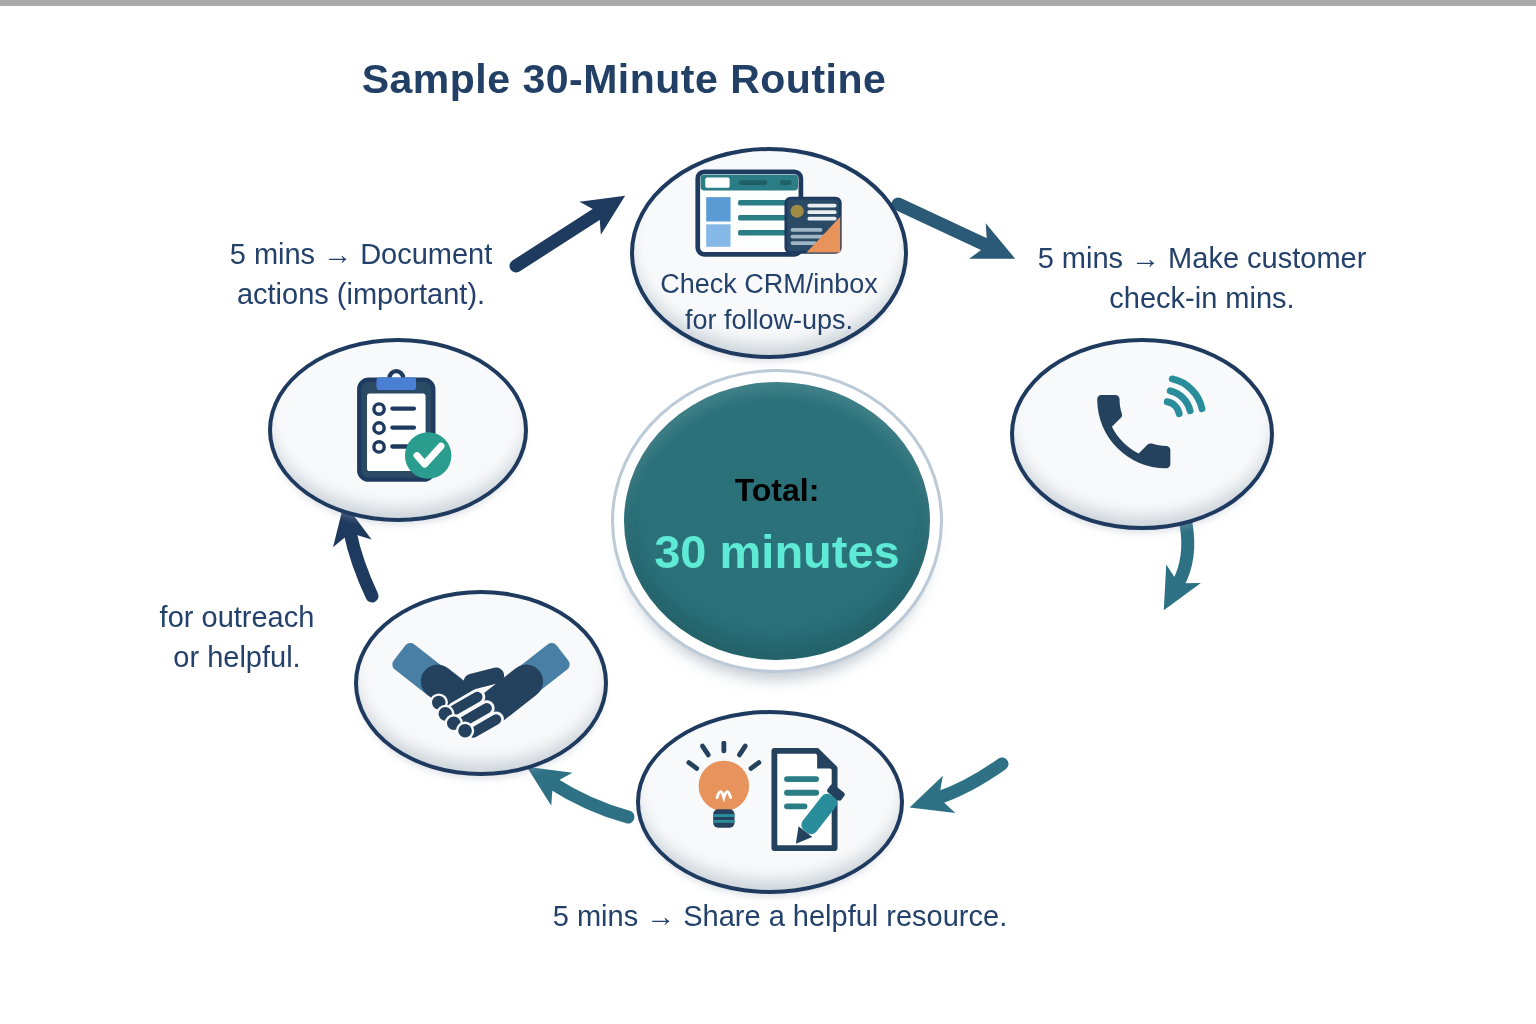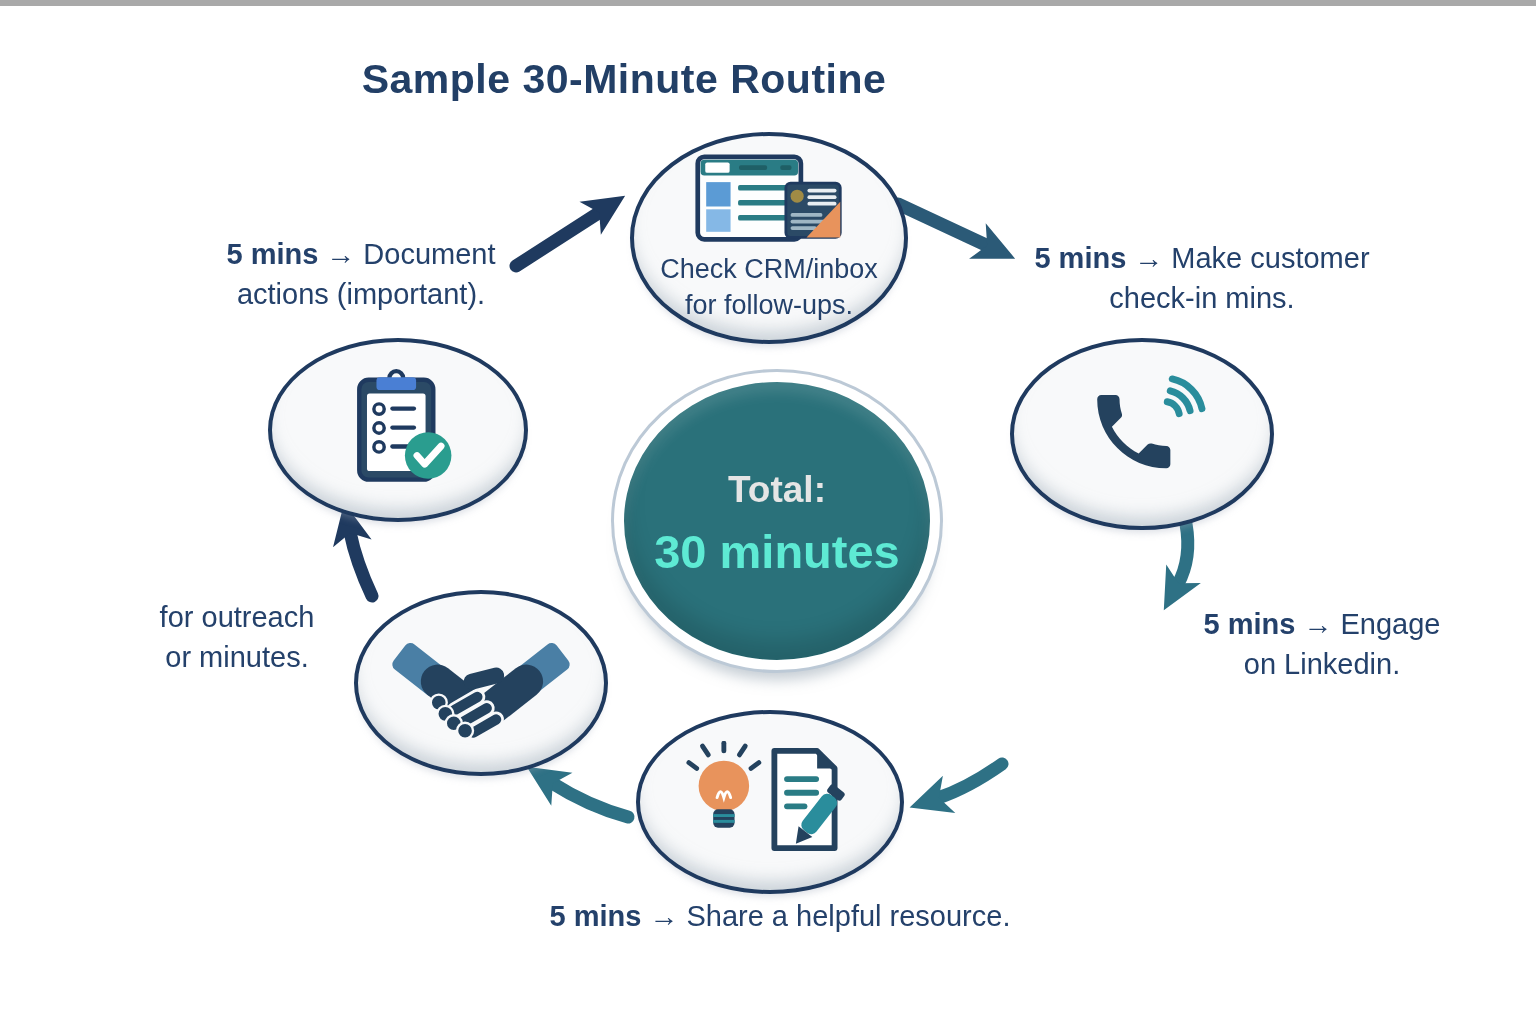--- a/index.html
+++ b/index.html
@@ -17,45 +17,45 @@
   }
   
   .bubble{
     position:absolute; border-radius:50%;
     background:#f8f9fa; border:4px solid #1f3a5f;
     box-shadow: inset 0 -15px 16px -6px rgba(168,180,192,.55),
                 0 7px 7px -4px rgba(160,170,185,.35);
     display:flex; flex-direction:column; align-items:center; justify-content:center;
     z-index:3;
   }
-  .bubble-crm      {left:630px; top:132px; width:270px; height:204px;}
+  .bubble-crm      {left:630px; top:147px; width:270px; height:204px;}
   .bubble-clipboard{left:268px; top:338px; width:252px; height:176px;}
   .bubble-phone    {left:1010px; top:338px; width:256px; height:184px;}
   .bubble-linkedin {left:940px; top:594px; width:260px; height:176px;}
   .bubble-resource {left:636px; top:710px; width:260px; height:176px;}
   .bubble-handshake{left:354px; top:590px; width:246px; height:178px;}
   .crm-caption{ text-align:center; font-size:27px; line-height:36px; color:#24416b; margin-top:2px;}
   
   .center-circle{
     position:absolute; left:614px; top:372px; width:306px; height:278px;
     border-radius:50%;
     background:#2a717a;
     border:10px solid #ffffff;
     box-shadow: 0 0 0 3px #bcc9d6,
                 0 18px 14px -8px rgba(140,155,170,.5),
                 inset 0 -18px 22px rgba(0,0,0,.14),
                 inset 0 10px 14px rgba(255,255,255,.12);
     display:flex; flex-direction:column; align-items:center; justify-content:center;
     z-index:2;
   }
-  .center-circle .l1{font-size:37px; font-weight:700; color:#e5e5e5; line-height:62px;}
+  .center-circle .l1{font-size:32px; font-weight:700; color:#000000; line-height:62px;}
   .center-circle .l2{font-size:47px; font-weight:700; color:#5eead4; line-height:62px;}
   
   .step-label{position:absolute; text-align:center; font-size:29px; line-height:40px; color:#24416b; z-index:2;}
-  .step-label .b{font-weight:700;margin-top:12px;}
+  .step-label .b{font-weight:400;margin-top:12px;}
   .step-label .arr{font-weight:700; margin:0 8px;}
   .label-document {left:196px;  top:234px; width:330px;}
   .label-calls    {left:1024px; top:238px; width:356px;}
   .label-linkedin {left:1198px; top:604px; width:248px;}
   .label-resource {left:472px;  top:896px; width:616px;}
   .label-referral {left:128px;  top:597px; width:218px;}
   
   .arrows{position:absolute; left:0; top:0; width:1536px; height:1024px; z-index:1;}
 </style>
 </head>
@@ -212,27 +212,23 @@
   <div class="step-label label-document">
     <div><span class="b">5 mins</span><span class="arr">→</span><span>Document</span></div>
     <div>actions (important).</div>
   </div>
 
   <div class="step-label label-calls">
     <div><span class="b">5 mins</span><span class="arr">→</span><span>Make customer</span></div>
     <div>check-in mins.</div>
   </div>
 
-  <div class="step-label label-linkedin">
-    <div><span class="b">5 mins</span><span class="arr">→</span><span>Engage</span></div>
-    <div>on Linkedin.</div>
-  </div>
 
   <div class="step-label label-resource">
     <div><span class="b">5 mins</span><span class="arr">→</span><span>Share a helpful resource.</span></div>
   </div>
 
   <div class="step-label label-referral">
     <div>for outreach</div>
-    <div>or minutes.</div>
+    <div>or helpful.</div>
   </div>
 
 </div>
 
 </body></html>

